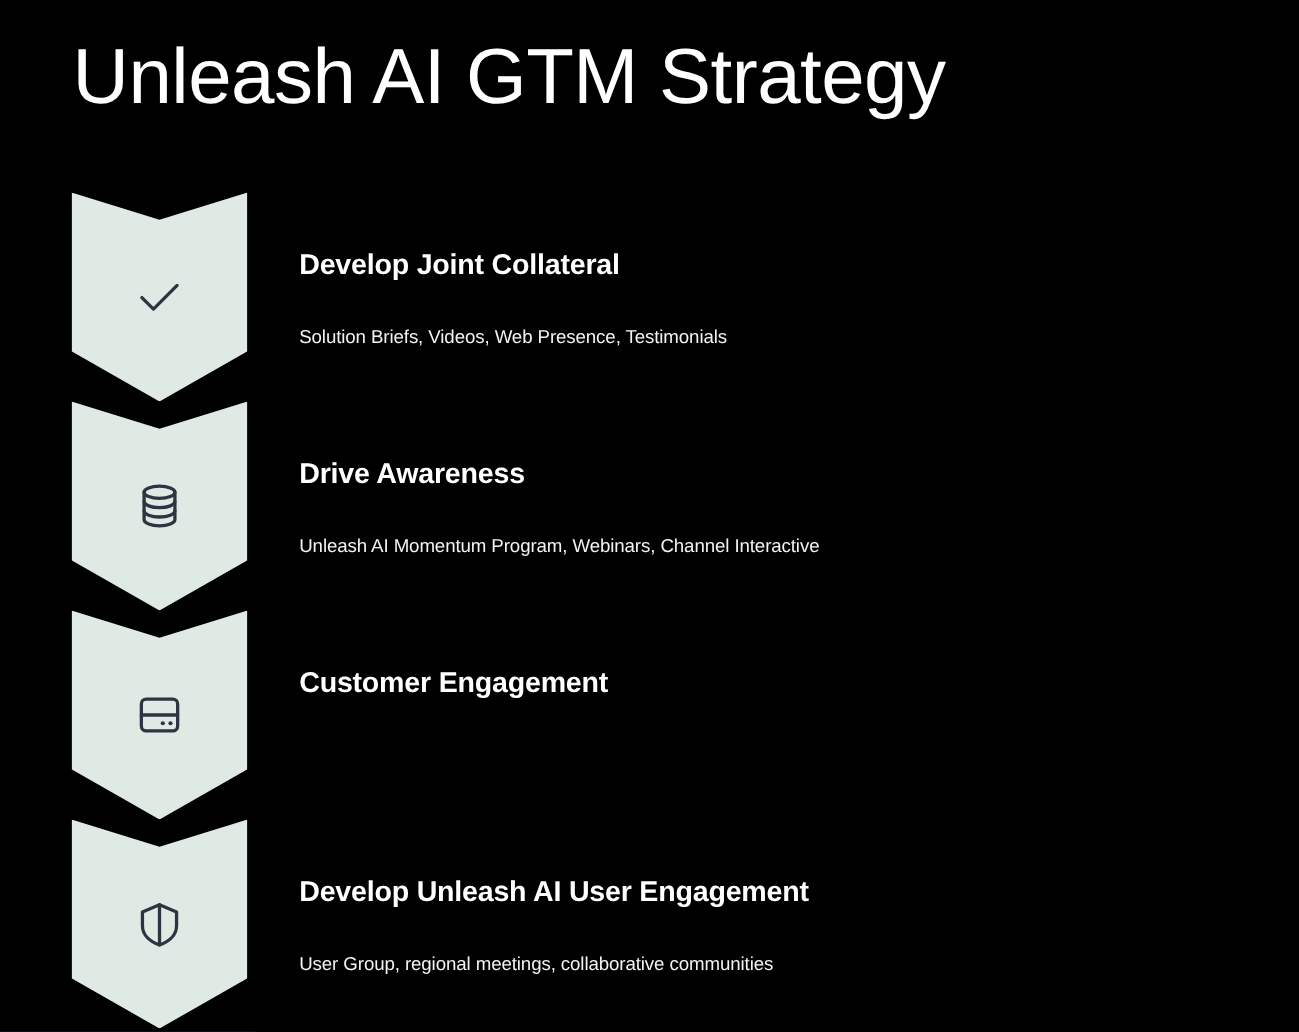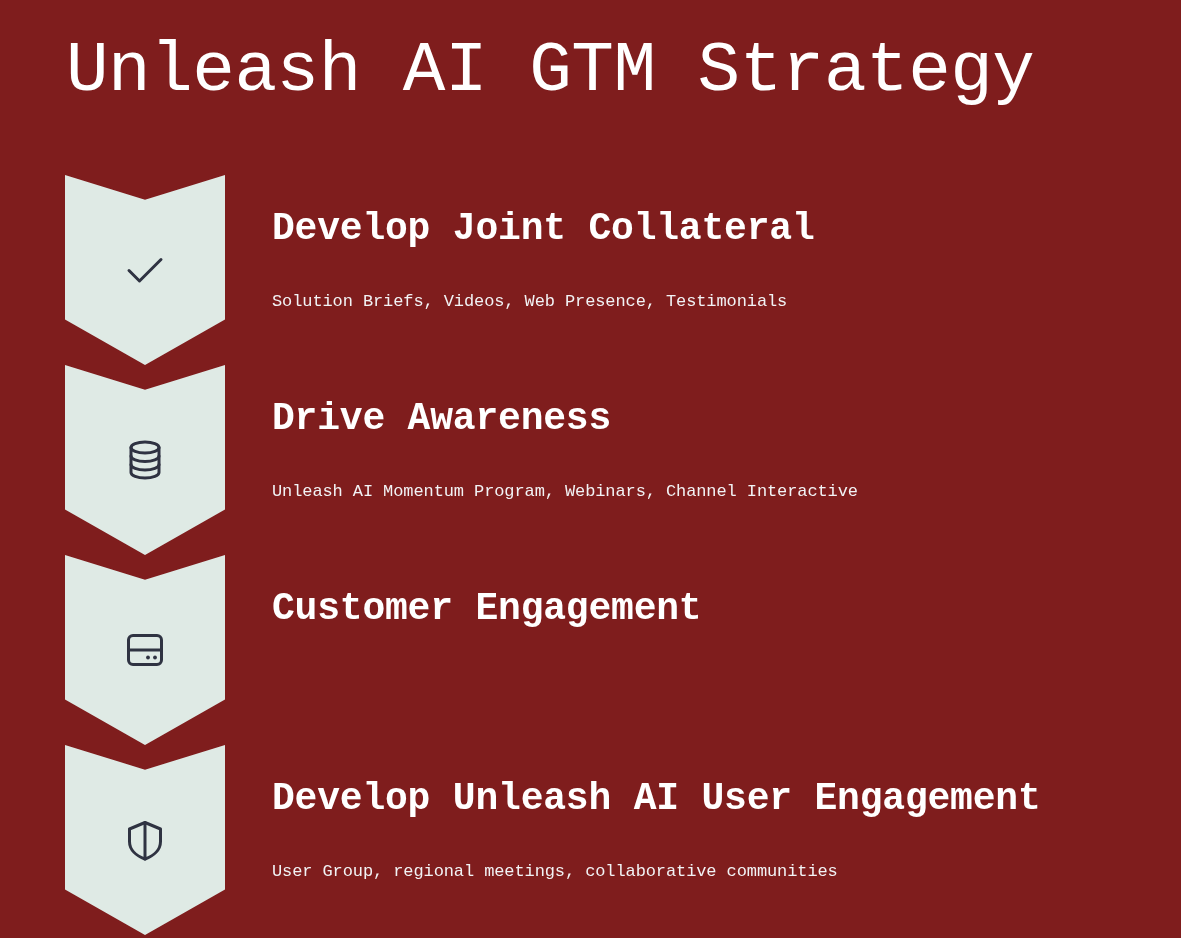--- a/index.html
+++ b/index.html
@@ -11,22 +11,21 @@
     height: 938px;
     background: #2b2e3f;
     font-family: "Liberation Sans", sans-serif;
     overflow: hidden;
     position: relative;
   }
 
   #slide {
     position: absolute;
     inset: 0;
-    background: #7f1d1d;
-    font-family: Liberation Mono, monospace;
+    background: #000000;
   }
 
   
   #slide-title {
     position: absolute;
     left: 66px;
     top: 34px;
     font-size: 71px;
     font-weight: 300;
     line-height: 1.05;
@@ -87,26 +86,27 @@
     position: absolute;
     left: 0;
     width: 880px;
   }
   .step-text.t0 { top: 208px; }
   .step-text.t1 { top: 398px; }
   .step-text.t2 { top: 588px; }
   .step-text.t3 { top: 778px; }
 
   .step-heading {
-    font-size: 38px;
+    font-size: 26px;
     font-weight: bold;
     color: #ffffff;
     line-height: 1.1;
     letter-spacing: -0.2px;
     white-space: nowrap;
+    margin-top: 18px;
   }
   .step-detail {
     margin-top: 42px;
     font-size: 17px;
     font-weight: 400;
     color: #f2f3f5;
     line-height: 1.2;
     letter-spacing: -0.1px;
     white-space: nowrap;
   }

